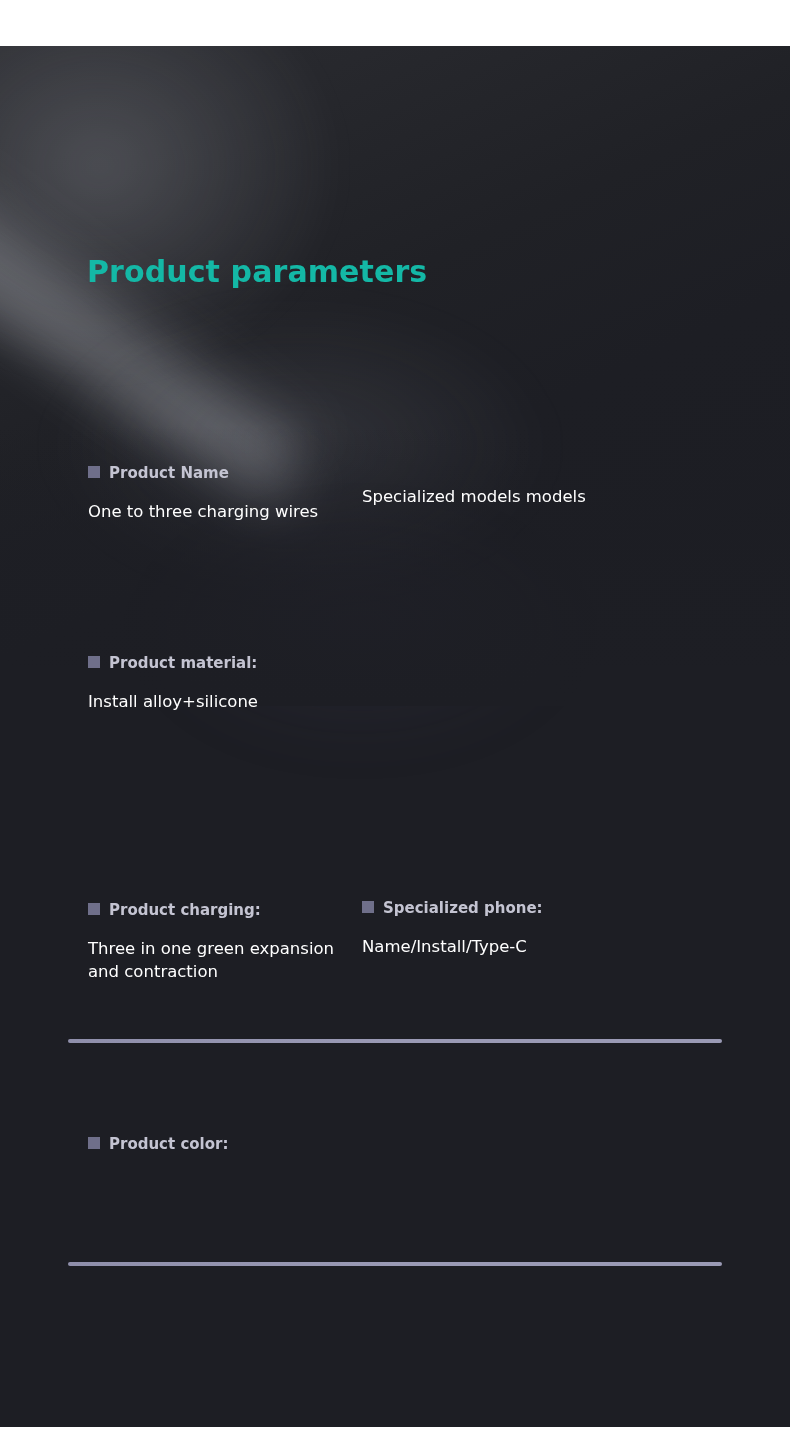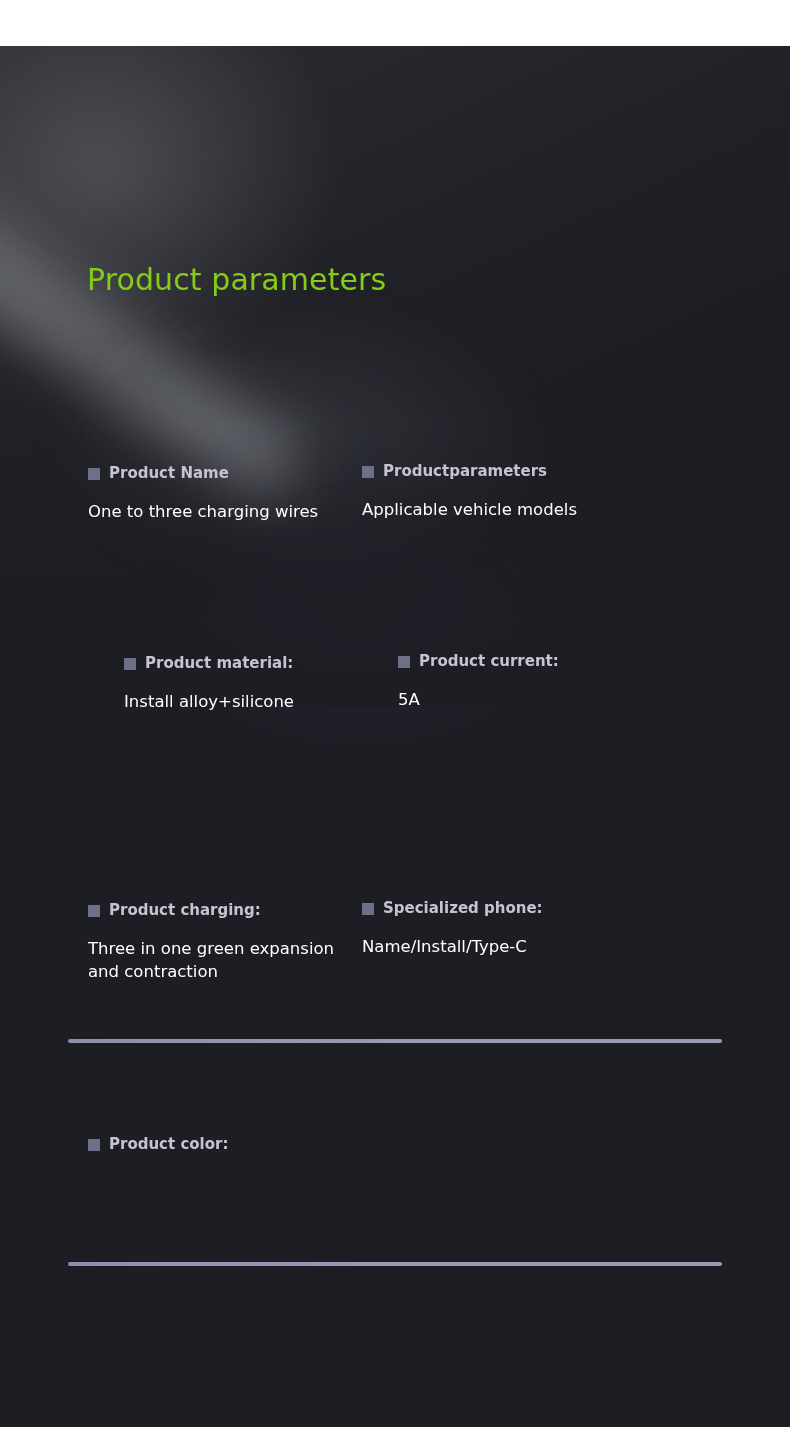--- a/index.html
+++ b/index.html
@@ -123,45 +123,45 @@
         rgba(0,0,0,0) 72%);
     filter: blur(26px);
     pointer-events: none;
   }
 
   .content { position: absolute; inset: 0; }
 
   
   .page-title {
     position: absolute;
-    left: 87px; top: 216px;
+    left: 87px; top: 208px;
     font-size: 30px;
-    font-weight: 400;
-    color: #84cc16;
+    font-weight: 700;
+    color: #14b8a6;
     letter-spacing: 0.1px;
     white-space: nowrap;
   }
 
   
   .spec-rows {
     position: absolute;
     left: 0; top: 420px;
     width: 790px;
   }
   .spec-row { position: relative; }
   .spec-cols {
     position: relative;
     display: flex;
   }
   .cell-left  { width: 352px; padding-left: 88px; }
   .cell-right { width: 352px; padding-left: 10px; }
 
   .spec-label {
     display: flex;
-    align-items: center;
+    align-items: flex-start;
     gap: 9px;
     font-size: 15px;
     font-weight: 700;
     color: #c4c4d2;
     line-height: 1;
     white-space: nowrap;
   }
   .bullet {
     display: inline-block;
     width: 12px;
@@ -182,21 +182,21 @@
     position: absolute;
     left: 68px;
     width: 654px;
     height: 4px;
     border-radius: 3px;
     background: linear-gradient(to right, #8f8fab 0%, #9a9ab5 50%, #9a9ab5 100%);
   }
 
   
   .row-1 { position:absolute; top: 0px;   left: 0; width: 790px; }
-  .row-2 { position:absolute; top: 190px; left: 0; width: 790px; padding-left: 36px; }
+  .row-2 { position:absolute; top: 190px; left: 0; width: 790px; }
   .row-3 { position:absolute; top: 437px; left: 0; width: 790px; }
   .row-4 { position:absolute; top: 671px; left: 0; width: 689px; }
 
   .div-1 { top: 573px; }
   .div-2 { top: 796px; }
 
   
   .cell-right .spec-label { margin-top: -2px; }
 </style>
 </head>
@@ -225,46 +225,35 @@
         <div class="row-1 spec-row">
           <div class="spec-cols">
             <div class="cell-left">
               <div class="spec-label">
                 <span class="bullet"></span>
                 <span>Product Name</span>
               </div>
               <div class="spec-value">One to three charging wires</div>
             </div>
             <div class="cell-right">
-              <div class="spec-label">
-                <span class="bullet"></span>
-                <span>Productparameters</span>
-              </div>
-              <div class="spec-value">Applicable vehicle models</div>
+              <div class="spec-value">Specialized models models</div>
             </div>
           </div>
         </div>
 
         <div class="divider div-1"></div>
 
         <div class="row-2 spec-row">
           <div class="spec-cols">
             <div class="cell-left">
               <div class="spec-label">
                 <span class="bullet"></span>
                 <span>Product material:</span>
               </div>
               <div class="spec-value">Install alloy+silicone</div>
-            </div>
-            <div class="cell-right">
-              <div class="spec-label">
-                <span class="bullet"></span>
-                <span>Product current:</span>
-              </div>
-              <div class="spec-value">5A</div>
             </div>
           </div>
         </div>
 
         <div class="divider div-2"></div>
 
         <div class="row-3 spec-row">
           <div class="spec-cols">
             <div class="cell-left">
               <div class="spec-label">

